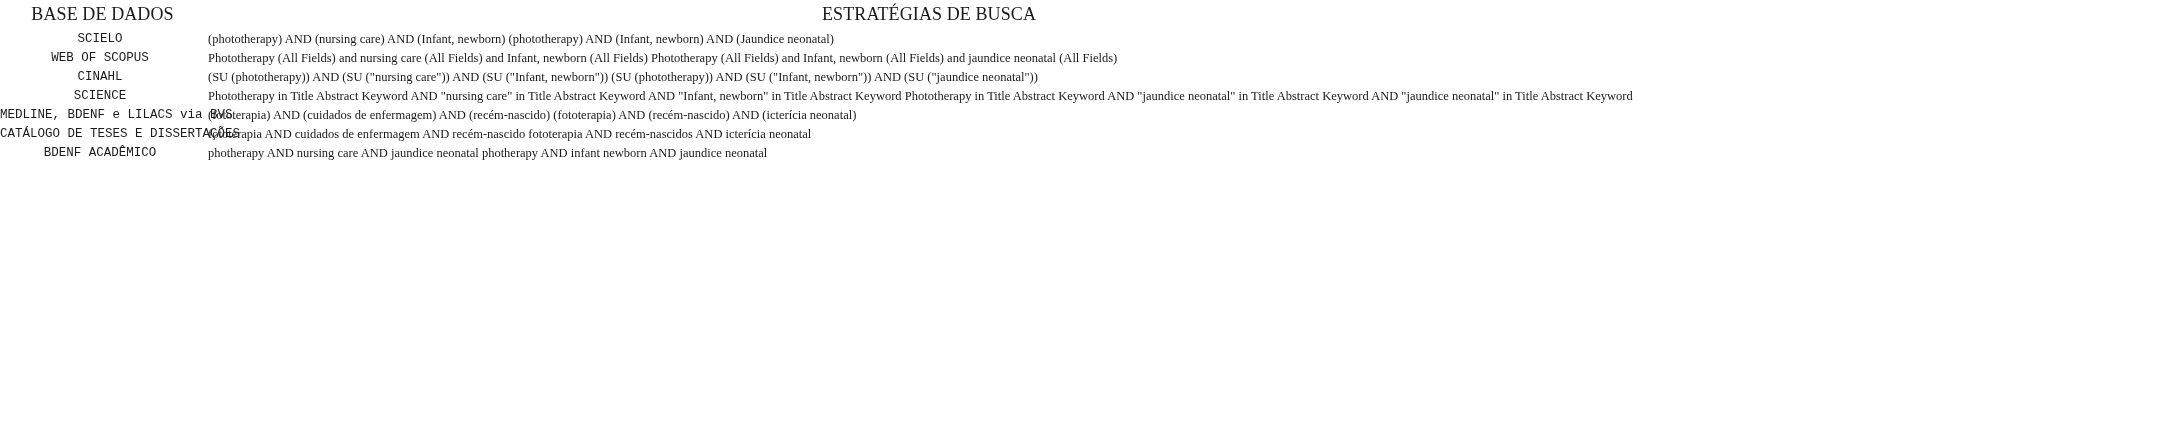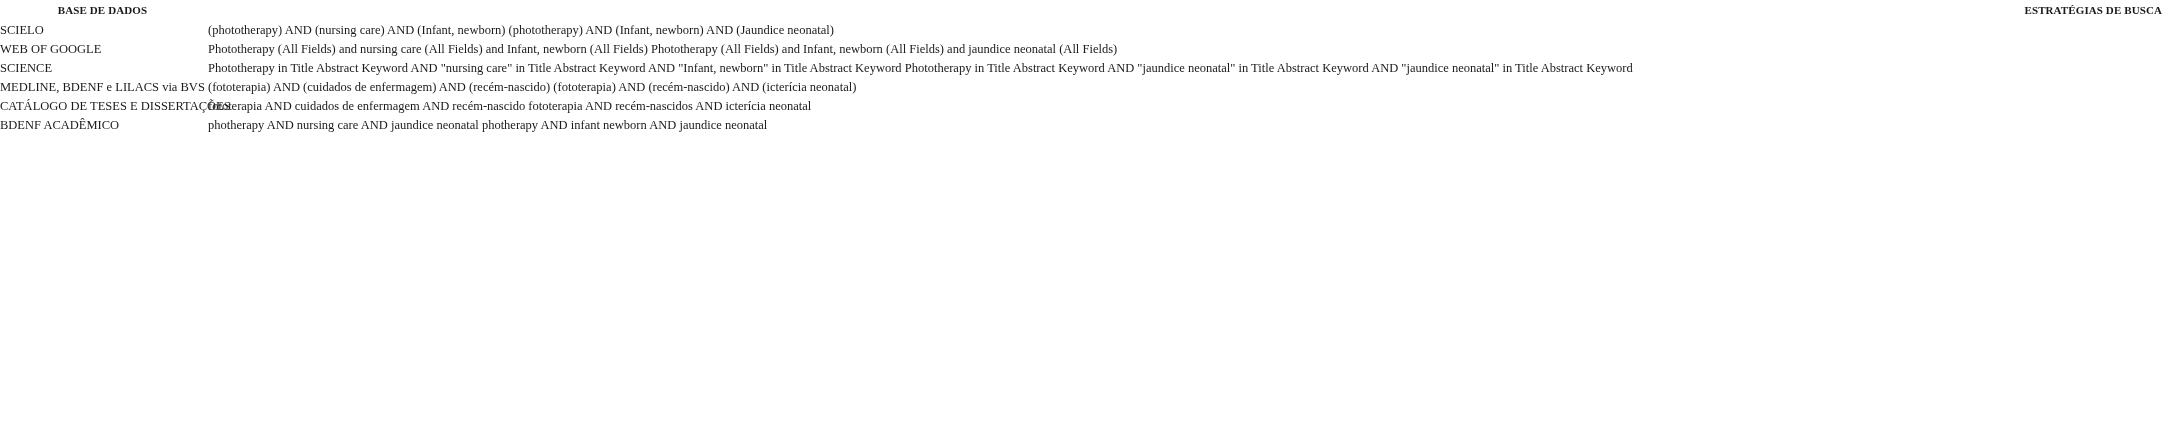--- a/index.html
+++ b/index.html
@@ -20,39 +20,40 @@
   table.search-table {
     border-collapse: collapse;
     width: 2162px;
     table-layout: fixed;
   }
   table.search-table col.col-db { width: 205px; }
   table.search-table col.col-strat { width: 1957px; }
 
   th.header-db, th.header-strat {
     font-family: "Liberation Serif", serif;
-    font-weight: bold;
-    font-size: 11px;
+    font-weight: normal;
+    font-size: 18px;
     padding: 0 0 7px 0;
     vertical-align: top;
     letter-spacing: 0.1px;
   }
   th.header-db {
     text-align: center;
   }
   th.header-strat {
-    text-align: right;
+    text-align: left;
     padding-left: 617px;
   }
   td.cell-db {
-    text-align: left;
+    text-align: center;
     padding: 0 5px 4px 0;
     font-size: 12.5px;
     vertical-align: top;
     white-space: nowrap;
+    font-family: Liberation Mono, monospace;
   }
   td.cell-strat {
     text-align: left;
     padding: 0 0 4px 3px;
     font-size: 12.5px;
     vertical-align: top;
     white-space: nowrap;
     overflow: visible;
     margin-top: 44px;
   }
@@ -72,22 +73,26 @@
         <th class="header-db">BASE DE DADOS</th>
         <th class="header-strat">ESTRATÉGIAS DE BUSCA</th>
       </tr>
     </thead>
     <tbody>
       <tr class="row-line">
         <td class="cell-db">SCIELO</td>
         <td class="cell-strat">(phototherapy) AND (nursing care) AND (Infant, newborn) (phototherapy) AND (Infant, newborn) AND (Jaundice neonatal)</td>
       </tr>
       <tr class="row-line">
-        <td class="cell-db">WEB OF GOOGLE</td>
+        <td class="cell-db">WEB OF SCOPUS</td>
         <td class="cell-strat">Phototherapy (All Fields) and nursing care (All Fields) and Infant, newborn (All Fields) Phototherapy (All Fields) and Infant, newborn (All Fields) and jaundice neonatal (All Fields)</td>
+      </tr>
+      <tr class="row-line">
+        <td class="cell-db">CINAHL</td>
+        <td class="cell-strat">(SU (phototherapy)) AND (SU ("nursing care")) AND (SU ("Infant, newborn")) (SU (phototherapy)) AND (SU ("Infant, newborn")) AND (SU ("jaundice neonatal"))</td>
       </tr>
       <tr class="row-line">
         <td class="cell-db">SCIENCE</td>
         <td class="cell-strat">Phototherapy in Title Abstract Keyword AND "nursing care" in Title Abstract Keyword AND "Infant, newborn" in Title Abstract Keyword Phototherapy in Title Abstract Keyword AND "jaundice neonatal" in Title Abstract Keyword AND "jaundice neonatal" in Title Abstract Keyword</td>
       </tr>
       <tr class="row-line">
         <td class="cell-db">MEDLINE, BDENF e LILACS via BVS</td>
         <td class="cell-strat">(fototerapia) AND (cuidados de enfermagem) AND (recém-nascido) (fototerapia) AND (recém-nascido) AND (icterícia neonatal)</td>
       </tr>
       <tr class="row-line">

